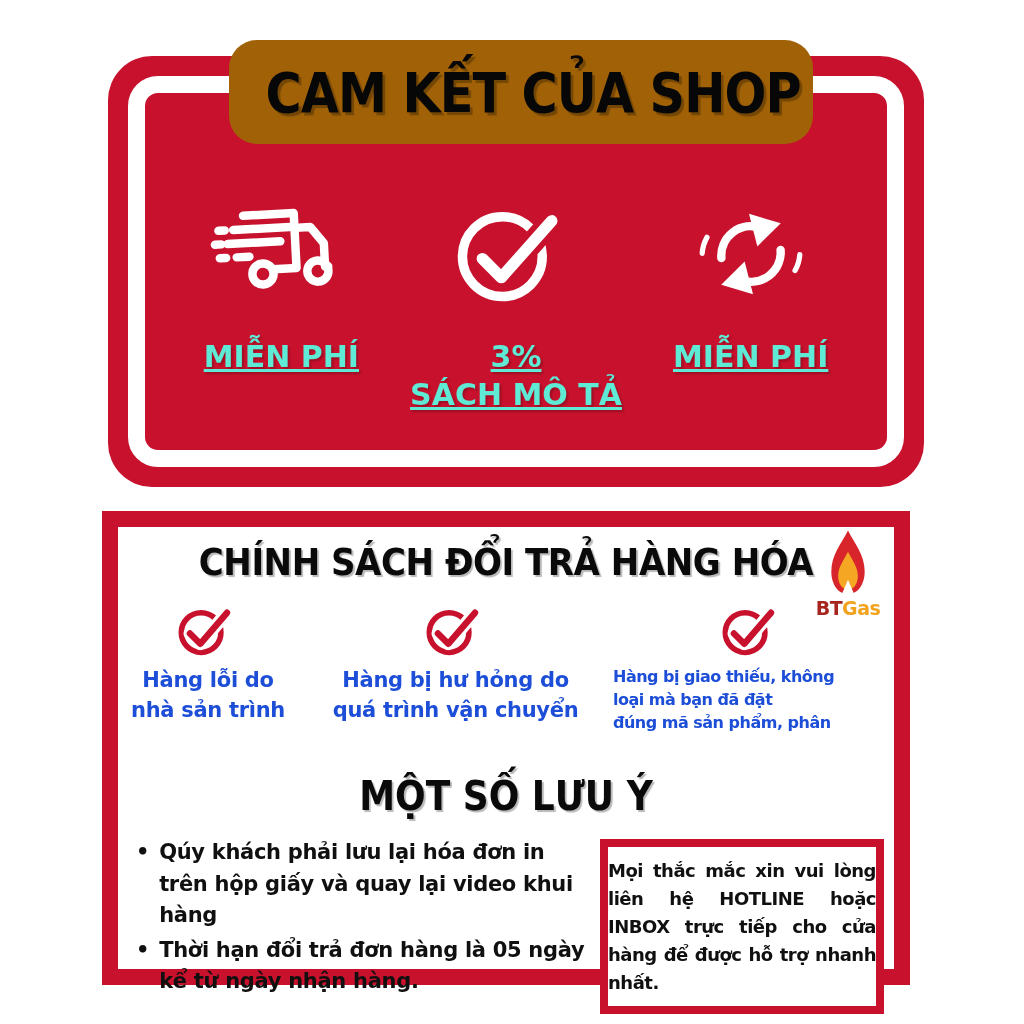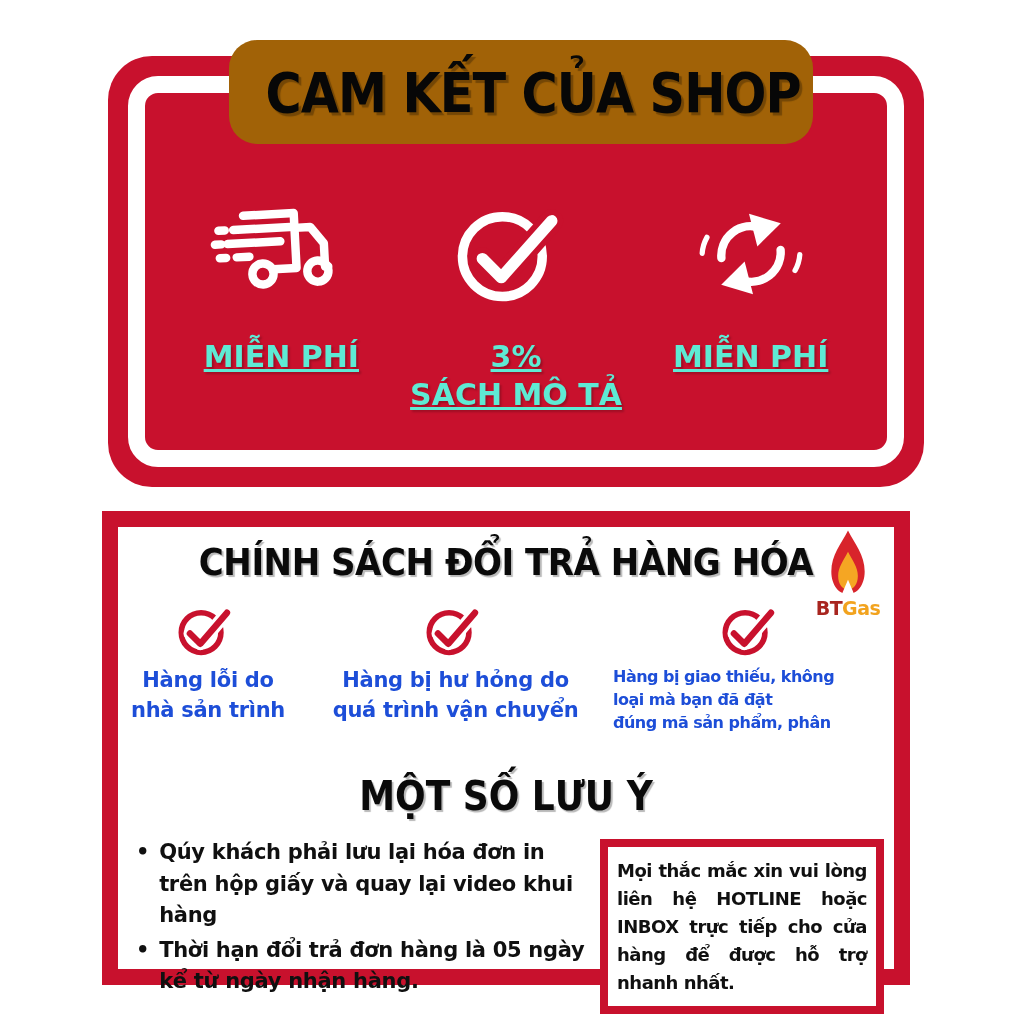--- a/index.html
+++ b/index.html
@@ -44,21 +44,21 @@
         text-align:center;white-space:nowrap;letter-spacing:-0.3px;}
   .case-3 .case-text{text-align:center;align-self:flex-start;font-size:16px;letter-spacing:-0.5px;}
   .notes-title{position:absolute;top:246px;left:0;right:0;text-align:center;
         font-size:40px;font-weight:bold;color:#0a0a0a;white-space:nowrap;
         transform:scaleX(0.9);text-shadow:2px 2px 1px rgba(0,0,0,0.28);}
   .bullets{position:absolute;top:310px;left:18px;width:455px;}
   .bullet{display:flex;gap:10px;font-size:21px;font-weight:bold;color:#101010;
         line-height:1.5;letter-spacing:-0.3px;margin-bottom:3px;}
   .bullet-dot{flex:0 0 auto;}
   .note-box{position:absolute;top:312px;left:482px;width:284px;border:8px solid #C8112D;
-        padding:10px 9px;box-sizing:border-box;background:#ffffff;}
+        padding:10px 0;box-sizing:border-box;background:#ffffff;}
   .note-text{font-size:18px;font-weight:bold;color:#101010;line-height:1.55;
         text-align:justify;letter-spacing:-0.5px;}
 </style>
 </head>
 <body>
 
 <div class="canvas">
 
   <div class="card">
     <div class="card-stroke"></div>

